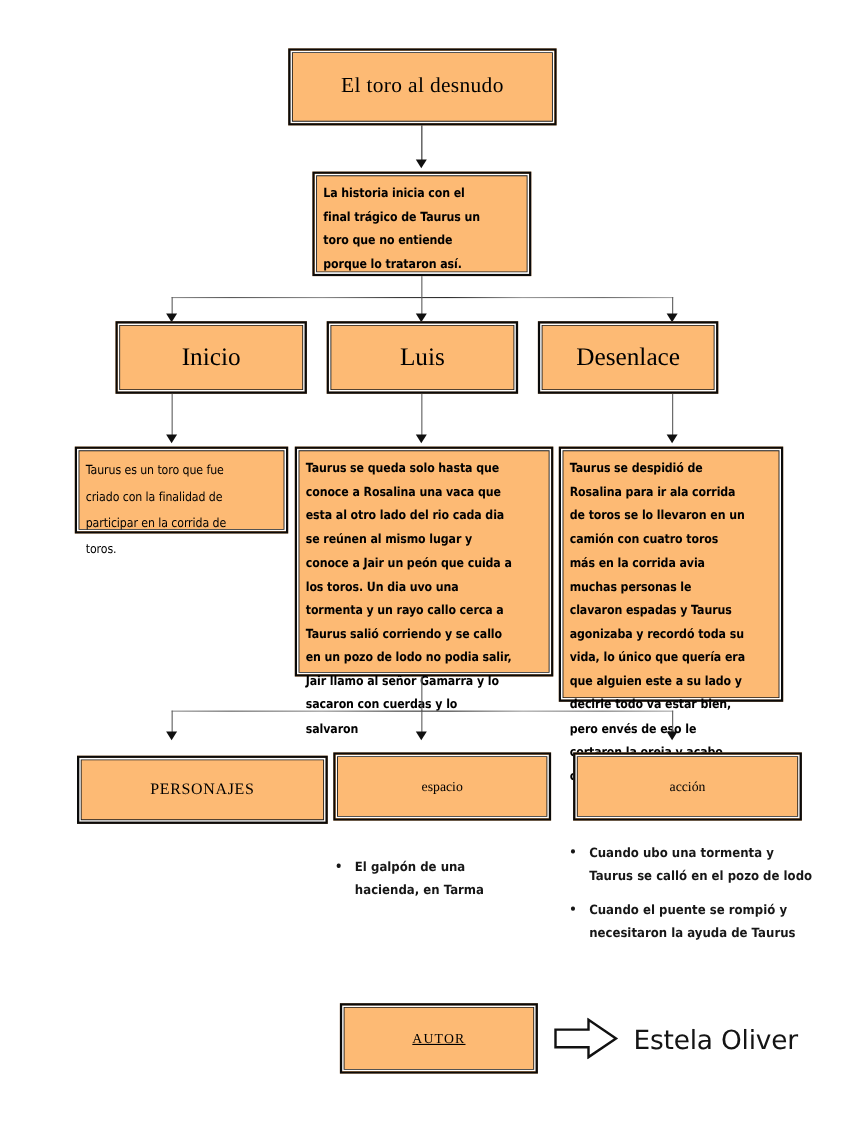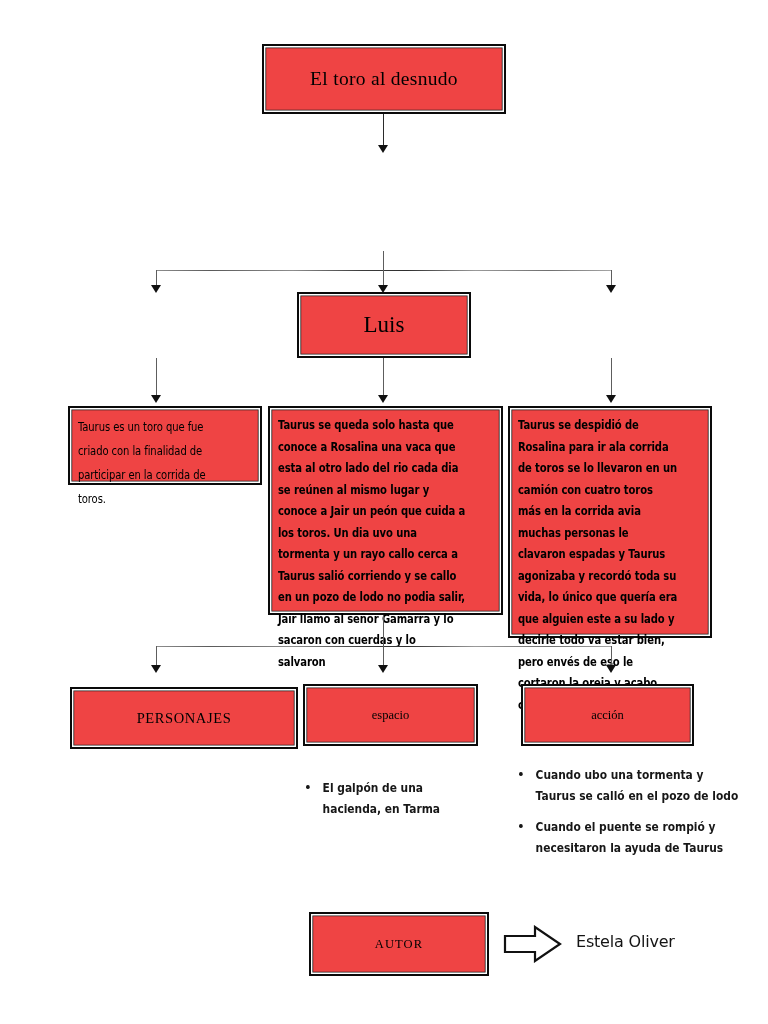--- a/index.html
+++ b/index.html
@@ -19,21 +19,21 @@
     position: absolute;
     left: 0; top: 0;
     width: 768px;
     height: 1024px;
   }
 
   
   .box {
     position: absolute;
     box-sizing: border-box;
-    background: #ef4444;
+    background: #fdba74;
     border: 2.6px solid #0a0a0a;
     box-shadow: inset 0 0 0 1.4px #ffffff, inset 0 0 0 2.2px #1a1a1a;
     display: flex;
   }
 
   .box.center {
     align-items: center;
     justify-content: center;
   }
 
@@ -51,20 +51,21 @@
   .cat-label-big {
     font-size: 14.5px;
     letter-spacing: 0.6px;
   }
   .cat-label-small {
     font-size: 12.5px;
   }
   .autor-label {
     font-size: 12.5px;
     letter-spacing: 1.1px;
+    text-decoration: underline;
   }
 
   
   .para {
     font-family: "DejaVu Sans", "Liberation Sans", sans-serif;
     font-size: 11.4px;
     line-height: 21.5px;
     font-weight: 700;
     transform: scaleX(0.88);
     transform-origin: left top;
@@ -143,53 +144,62 @@
     line-height: 20.6px;
     transform: scaleX(0.92);
     transform-origin: left center;
     margin-bottom: 11px;
   }
 
   
   .author-name {
     position: absolute;
     font-family: "DejaVu Sans", "Liberation Sans", sans-serif;
-    font-size: 16px;
+    font-size: 24px;
     font-weight: 400;
     color: #141414;
     letter-spacing: -0.2px;
   }
   .block-arrow {
     position: absolute;
   }
 </style>
 </head>
 <body>
 
 <div id="canvas">
 
   <div class="box center" style="left:262px; top:44px; width:244px; height:70px;">
     <span class="serif title-main">El toro al desnudo</span>
   </div>
 
   <div class="vline dark" style="left:383px; top:114px; height:34px;"></div>
   <div class="arrowhead" style="left:378px; top:145px;"></div>
 
+  <div class="box" style="left:284px; top:156px; width:199px; height:95px;">
+    <span class="para">La historia inicia con el final trágico de Taurus un toro que no entiende porque lo trataron así.</span>
+  </div>
 
   <div class="vline" style="left:383px; top:251px; height:20px;"></div>
   <div class="hline" style="left:156px; top:270px; width:456px;"></div>
   <div class="vline" style="left:156px; top:270px; height:18px;"></div>
   <div class="arrowhead" style="left:151px; top:285px;"></div>
   <div class="vline" style="left:383px; top:270px; height:18px;"></div>
   <div class="arrowhead" style="left:378px; top:285px;"></div>
   <div class="vline" style="left:611px; top:270px; height:18px;"></div>
   <div class="arrowhead" style="left:606px; top:285px;"></div>
 
+  <div class="box center" style="left:105px; top:292px; width:174px; height:66px;">
+    <span class="serif stage-label">Inicio</span>
+  </div>
   <div class="box center" style="left:297px; top:292px; width:174px; height:66px;">
     <span class="serif stage-label">Luis</span>
+  </div>
+  <div class="box center" style="left:489px; top:292px; width:164px; height:66px;">
+    <span class="serif stage-label">Desenlace</span>
   </div>
 
   <div class="vline" style="left:156px; top:358px; height:40px;"></div>
   <div class="arrowhead" style="left:151px; top:395px;"></div>
   <div class="vline" style="left:383px; top:358px; height:40px;"></div>
   <div class="arrowhead" style="left:378px; top:395px;"></div>
   <div class="vline" style="left:611px; top:358px; height:40px;"></div>
   <div class="arrowhead" style="left:606px; top:395px;"></div>
 
   <div class="box" style="left:68px; top:406px; width:194px; height:79px;">
@@ -209,24 +219,24 @@
   <div class="vline" style="left:156px; top:646px; height:22px;"></div>
   <div class="arrowhead" style="left:151px; top:665px;"></div>
   <div class="vline" style="left:383px; top:646px; height:22px;"></div>
   <div class="arrowhead" style="left:378px; top:665px;"></div>
   <div class="vline" style="left:611px; top:646px; height:22px;"></div>
   <div class="arrowhead" style="left:606px; top:665px;"></div>
 
   <div class="box center" style="left:70px; top:687px; width:228px; height:62px;">
     <span class="serif cat-label-big">PERSONAJES</span>
   </div>
-  <div class="box center" style="left:303px; top:684px; width:175px; height:62px;align-items:center;">
+  <div class="box center" style="left:303px; top:684px; width:198px; height:62px;align-items:center;">
     <span class="serif cat-label-small">espacio</span>
   </div>
-  <div class="box center" style="left:521px; top:684px; width:173px; height:62px;">
+  <div class="box center" style="left:521px; top:684px; width:208px; height:62px;">
     <span class="serif cat-label-small">acción</span>
   </div>
 
 
   <ul class="bullets" id="accion-list" style="left:508px; top:765px; width:252px;">
       <li>Cuando ubo una tormenta y Taurus se calló en el pozo de lodo</li>
       <li>Cuando el puente se rompió y necesitaron la ayuda de Taurus</li>
     </ul>
 
   <ul class="bullets" id="espacio-list" style="left:295px; top:778px; width:175px;">

